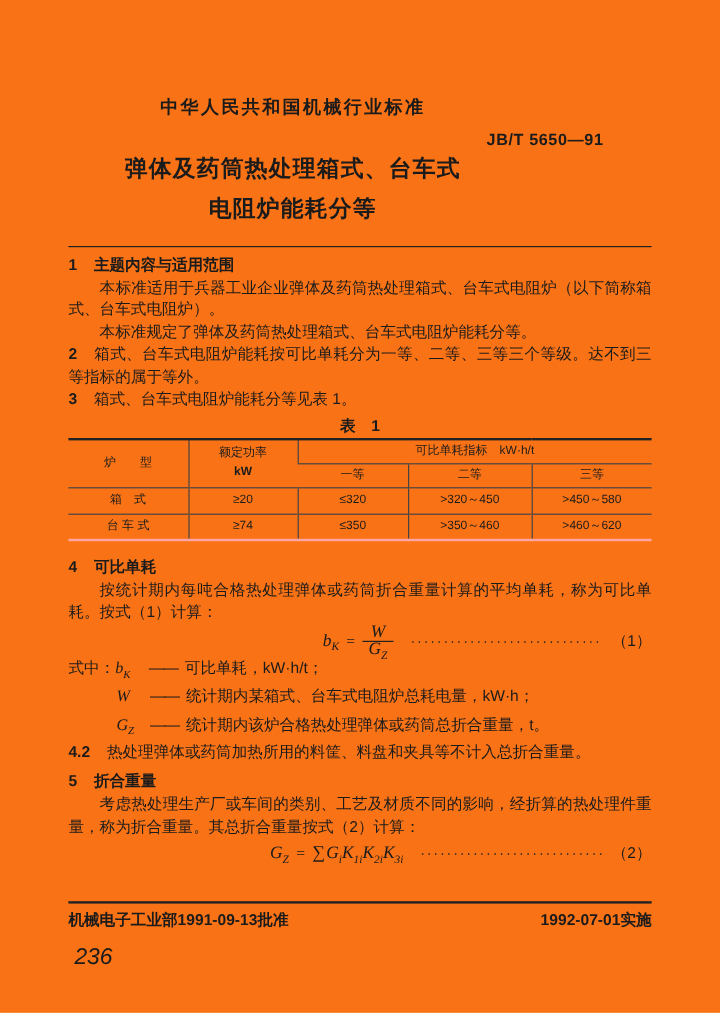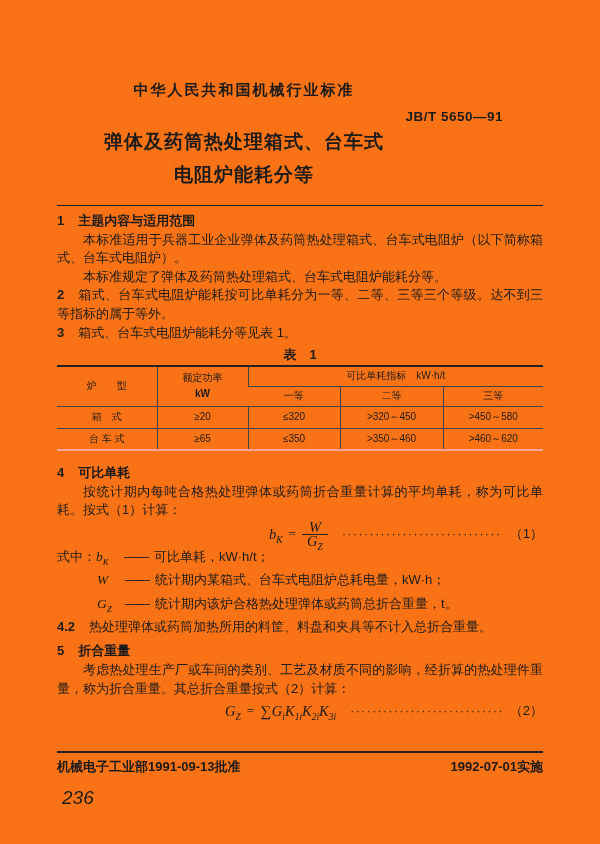--- a/index.html
+++ b/index.html
@@ -193,21 +193,21 @@
         </tr>
         <tr class="body-row">
           <td>箱　式</td>
           <td>≥20</td>
           <td>≤320</td>
           <td>&gt;320～450</td>
           <td>&gt;450～580</td>
         </tr>
         <tr class="body-row">
           <td>台 车 式</td>
-          <td>≥65</td>
+          <td>≥74</td>
           <td>≤350</td>
           <td>&gt;350～460</td>
           <td>&gt;460～620</td>
         </tr>
       </tbody>
     </table>
 
     <h2 class="sec-heading mt-sec"><span class="num">4</span><span>可比单耗</span></h2>
     <p class="indent">按统计期内每吨合格热处理弹体或药筒折合重量计算的平均单耗，称为可比单耗。按式（1）计算：</p>
 

